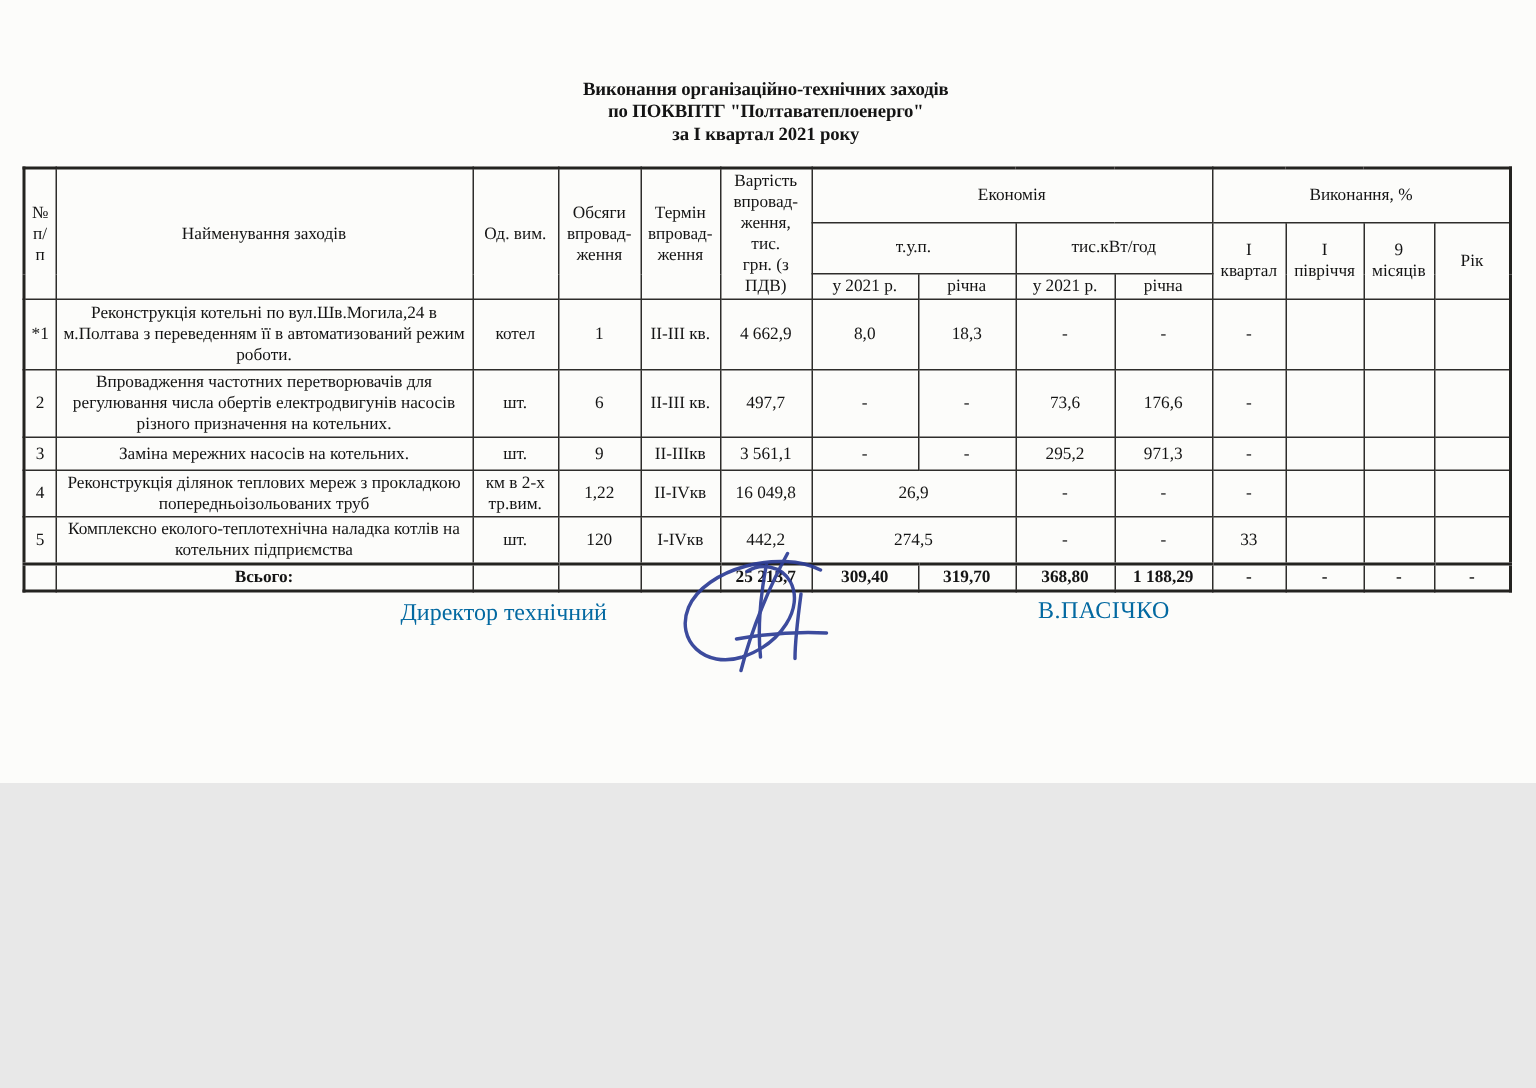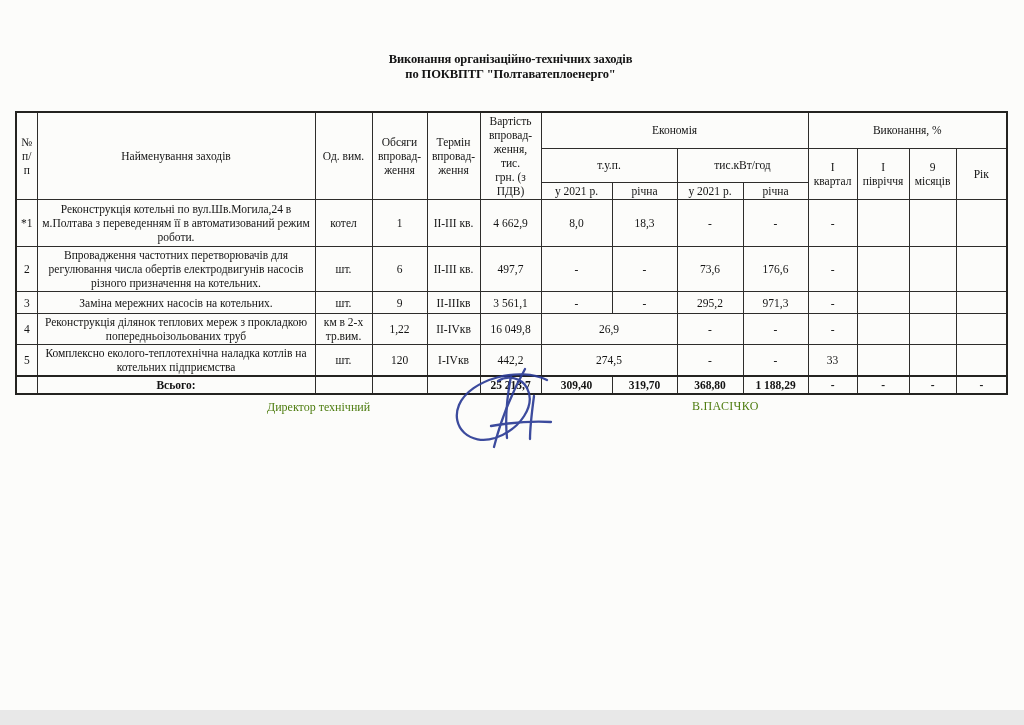--- a/index.html
+++ b/index.html
@@ -1,17 +1,17 @@
 <!DOCTYPE html>
 <html><head>
 <meta charset="utf-8">
 <style>
   html,body{margin:0;padding:0;background:#e8e8e8;}
   .page{
-    position:relative;width:1024px;height:710px;background:#fcfcfa;
+    position:relative;width:1024px;height:522px;background:#fcfcfa;
     font-family:"Liberation Serif","DejaVu Serif",serif;color:#141414;
     overflow:hidden;margin:0 auto;
   }
   .title-block{
     position:absolute;left:15px;top:52px;width:991px;
     text-align:center;font-weight:bold;font-size:12.5px;line-height:15px;
     letter-spacing:-0.1px;
   }
   table.report{
     position:absolute;left:15px;top:111px;width:991px;
@@ -29,33 +29,34 @@
   tbody tr:nth-child(1){height:47px;}
   tbody tr:nth-child(2){height:42px;}
   tbody tr:nth-child(3){height:22px;}
   tbody tr:nth-child(4){height:28px;}
   tbody tr:nth-child(5){height:27px;}
   tbody tr.total-row{height:18px;padding-left:32px;}
   .pre{white-space:pre-line;margin-top:12px;}
   td.name-cell{text-align:left;padding-left:4px;padding-right:3px;}
   tr.total-row td{font-weight:bold;border-top:2px solid #242320;}
   td.total-label{text-align:right;padding-right:5px;}
-  .footer-label{position:absolute;font-size:12px;color:#4d7c0f;}
+  .footer-label{position:absolute;font-size:16px;color:#0369a1;}
   #director-label{left:267px;top:400px;}
   #signer-name{left:692px;top:399px;letter-spacing:0.3px;}
   .signature{position:absolute;left:446px;top:363px;}
 </style>
 </head>
 <body>
 
 <div class="page">
 
   <div class="title-block">
     <div>Виконання організаційно-технічних заходів</div>
     <div>по ПОКВПТГ "Полтаватеплоенерго"</div>
+    <div>за І квартал 2021 року</div>
   </div>
 
   <table class="report">
     <colgroup>
       <col style="width:21px">
         <col style="width:278px">
         <col style="width:57px">
       <col style="width:55px">
         <col style="width:53px">
         <col style="width:61px">

